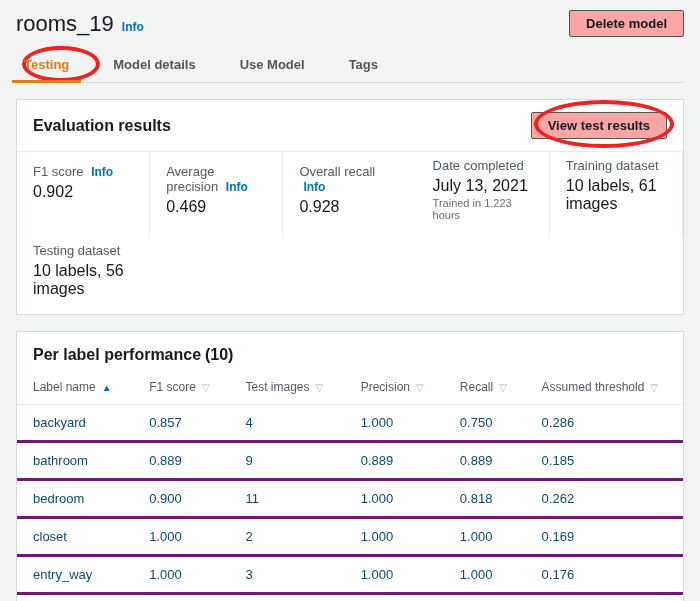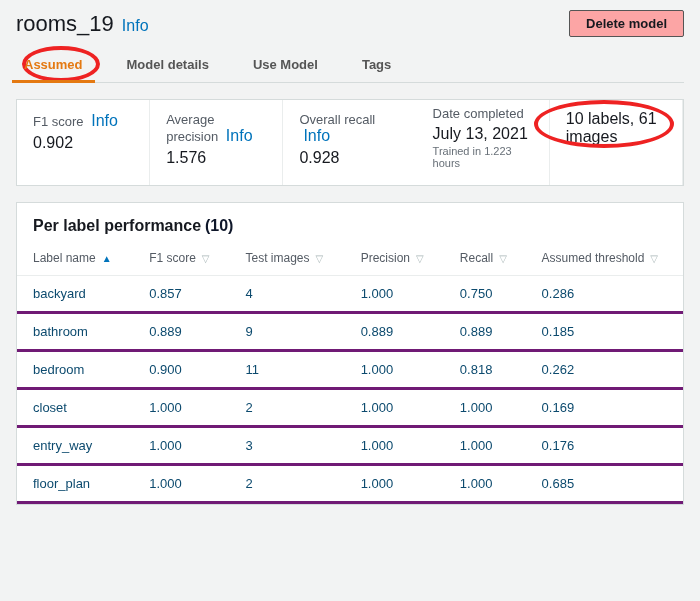--- a/index.html
+++ b/index.html
@@ -13,21 +13,21 @@
   }
   .page { padding: 10px 16px 0 16px; }
   .header-row {
     display: flex;
     align-items: center;
     justify-content: space-between;
     padding-bottom: 6px;
   }
   .title-wrap { display: flex; align-items: baseline; gap: 8px; }
   h1 { font-size: 22px; font-weight: 500; margin: 0; color: #16191f; }
-  .info-link { color: #0073bb; font-size: 16px; font-weight: 400; cursor: pointer; }
+  .info-link { color: #0073bb; font-size: 12px; font-weight: 700; cursor: pointer; }
   .btn {
     background: #fca5a5;
     border: 1px solid #555;
     border-radius: 2px;
     padding: 5px 16px;
     font-size: 13px;
     font-weight: 700;
     cursor: pointer;
     color: #16191f;
   }
@@ -140,56 +140,65 @@
 
   <div class="header-row">
     <div class="title-wrap">
       <h1>rooms_19</h1>
       <span class="info-link">Info</span>
     </div>
     <button class="btn">Delete model</button>
   </div>
 
   <div class="tabs">
-    <div class="tab active">Assumed</div>
+    <div class="tab active">Testing</div>
     <div class="tab">Model details</div>
     <div class="tab">Use Model</div>
     <div class="tab">Tags</div>
   </div>
 
   <div class="card">
+    <div class="card-head">
+      <h2>Evaluation results</h2>
+      <button class="btn">View test results</button>
+    </div>
     <div class="metrics">
       <div class="metric">
         <div class="label">
           <span>F1 score</span>
           <span class="info-link">Info</span>
         </div>
         <div class="value">0.902</div>
       </div>
       <div class="metric">
         <div class="label">
           <span>Average precision</span>
           <span class="info-link">Info</span>
         </div>
-        <div class="value">1.576</div>
+        <div class="value">0.469</div>
       </div>
       <div class="metric">
         <div class="label">
           <span>Overall recall</span>
           <span class="info-link">Info</span>
         </div>
         <div class="value">0.928</div>
       </div>
       <div class="metric metric-row2">
         <div class="label">Date completed</div>
         <div class="value">July 13, 2021</div>
         <div class="sub">Trained in 1.223 hours</div>
       </div>
       <div class="metric metric-row2">
+        <div class="label">Training dataset</div>
         <div class="value">10 labels, 61 images</div>
+      </div>
+      <div class="metric metric-row2">
+        <div class="label">Testing dataset</div>
+        <div class="value">10 labels, 56 images</div>
       </div>
     </div>
   </div>
 
   <div class="card">
     <div class="pl-head">
       <span class="pl-title">Per label performance</span>
       <span class="pl-title pl-count">(10)</span>
     </div>
     <table>

